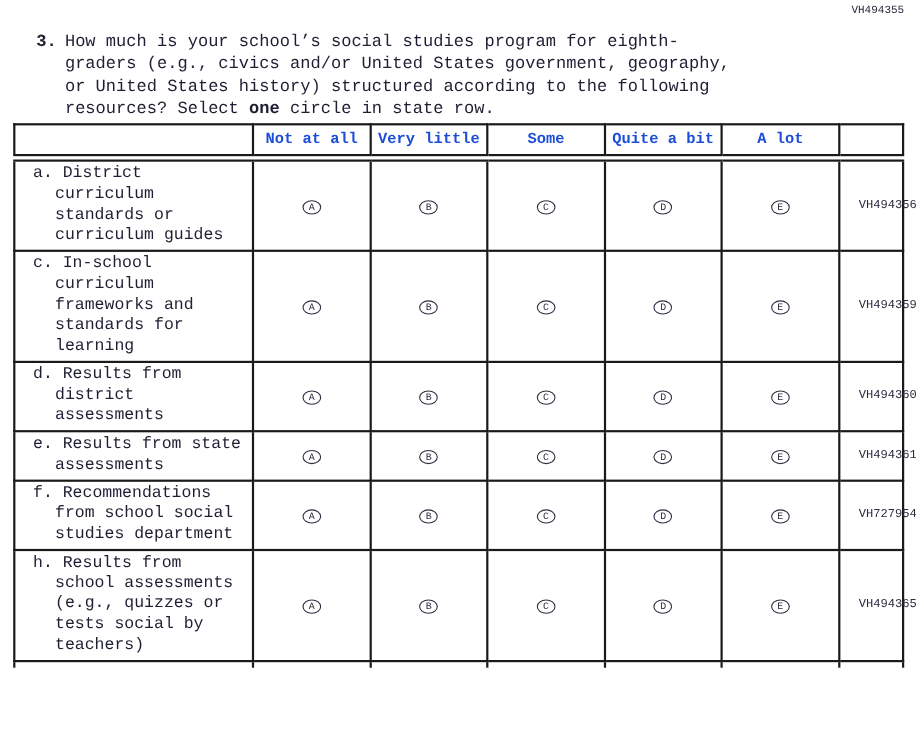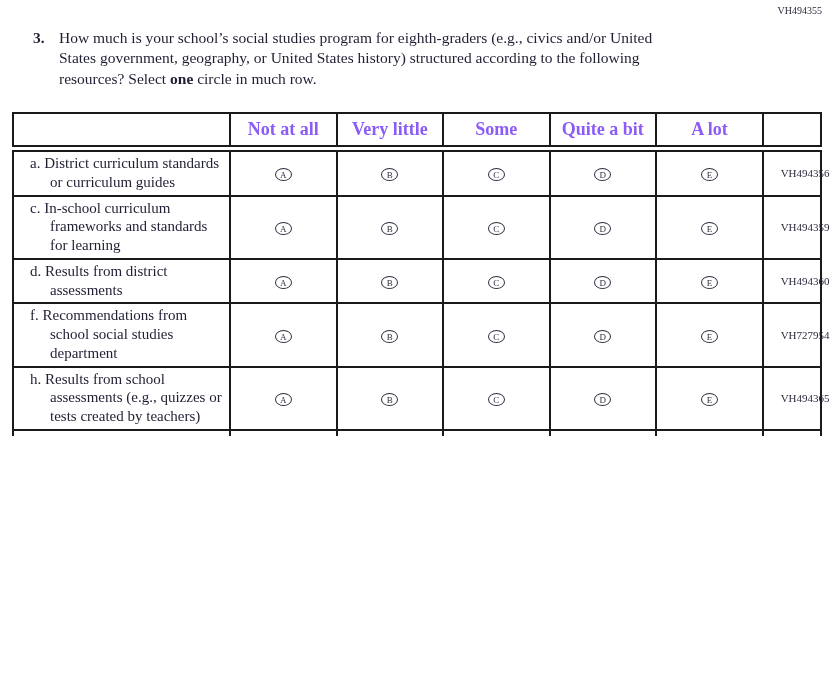--- a/index.html
+++ b/index.html
@@ -3,21 +3,21 @@
 <meta charset="utf-8">
 <style>
   * { box-sizing: border-box; margin: 0; padding: 0; }
   html, body { background: #ffffff; }
   .sheet {
     position: relative;
     width: 833px;
     height: 677px;
     background: #ffffff;
     overflow: hidden;
-    font-family: Liberation Serif, serif;
+    font-family: Liberation Mono, monospace;
     color: #1f1f33;
   }
   .doc-code {
     position: absolute;
     top: 5px;
     right: 11px;
     font-size: 10px;
     letter-spacing: 0px;
     color: #2b2b3f;
   }
@@ -48,26 +48,26 @@
     top: 112px;
     left: 12px;
     width: 810px;
     border-collapse: collapse;
     table-layout: fixed;
   }
   table.grid th, table.grid td {
     border: 2px solid #1a1a1a;
   }
   table.grid th {
-    font-size: 18px;
+    font-size: 14px;
     font-weight: bold;
     text-align: center;
     padding: 5px 2px;
     border-bottom: 7px double #1a1a1a;
-    color: #8b5cf6;
+    color: #1d4ed8;
   }
   td.label-cell {
     font-size: 15px;
     line-height: 1.25;
     padding: 2px 4px 3px 36px;
     text-indent: -20px;
     vertical-align: middle;
   }
   td.option-cell {
     text-align: center;
@@ -101,21 +101,21 @@
 </style>
 </head>
 <body>
 
 <div class="sheet">
 
   <div class="doc-code">VH494355</div>
 
   <div class="question">
     <div class="q-number">3.</div>
-    <div class="q-text"><span>How much is your school’s social studies program for eighth-graders (e.g., civics and/or United States government, geography, or United States history) structured according to the following resources? Select </span><b>one</b><span> circle in much row.</span></div>
+    <div class="q-text"><span>How much is your school’s social studies program for eighth-graders (e.g., civics and/or United States government, geography, or United States history) structured according to the following resources? Select </span><b>one</b><span> circle in state row.</span></div>
   </div>
 
   <table class="grid">
     <colgroup>
       <col style="width:216px">
       <col style="width:106px">
       <col style="width:106px">
       <col style="width:106px">
       <col style="width:106px">
       <col style="width:106px">
@@ -154,30 +154,39 @@
         <tr>
           <td class="label-cell">d.  Results from district assessments</td>
           <td class="option-cell"><span class="bubble">A</span></td>
           <td class="option-cell"><span class="bubble">B</span></td>
           <td class="option-cell"><span class="bubble">C</span></td>
           <td class="option-cell"><span class="bubble">D</span></td>
           <td class="option-cell"><span class="bubble">E</span></td>
           <td class="code-cell">VH494360</td>
         </tr>
         <tr>
+          <td class="label-cell">e.  Results from state assessments</td>
+          <td class="option-cell"><span class="bubble">A</span></td>
+          <td class="option-cell"><span class="bubble">B</span></td>
+          <td class="option-cell"><span class="bubble">C</span></td>
+          <td class="option-cell"><span class="bubble">D</span></td>
+          <td class="option-cell"><span class="bubble">E</span></td>
+          <td class="code-cell">VH494361</td>
+        </tr>
+        <tr>
           <td class="label-cell">f.  Recommendations from school social studies department</td>
           <td class="option-cell"><span class="bubble">A</span></td>
           <td class="option-cell"><span class="bubble">B</span></td>
           <td class="option-cell"><span class="bubble">C</span></td>
           <td class="option-cell"><span class="bubble">D</span></td>
           <td class="option-cell"><span class="bubble">E</span></td>
           <td class="code-cell">VH727954</td>
         </tr>
         <tr>
-          <td class="label-cell">h.  Results from school assessments (e.g., quizzes or tests created by teachers)</td>
+          <td class="label-cell">h.  Results from school assessments (e.g., quizzes or tests social by teachers)</td>
           <td class="option-cell"><span class="bubble">A</span></td>
           <td class="option-cell"><span class="bubble">B</span></td>
           <td class="option-cell"><span class="bubble">C</span></td>
           <td class="option-cell"><span class="bubble">D</span></td>
           <td class="option-cell"><span class="bubble">E</span></td>
           <td class="code-cell">VH494365</td>
         </tr>
         <tr class="stub-row">
           <td></td>
           <td></td>

